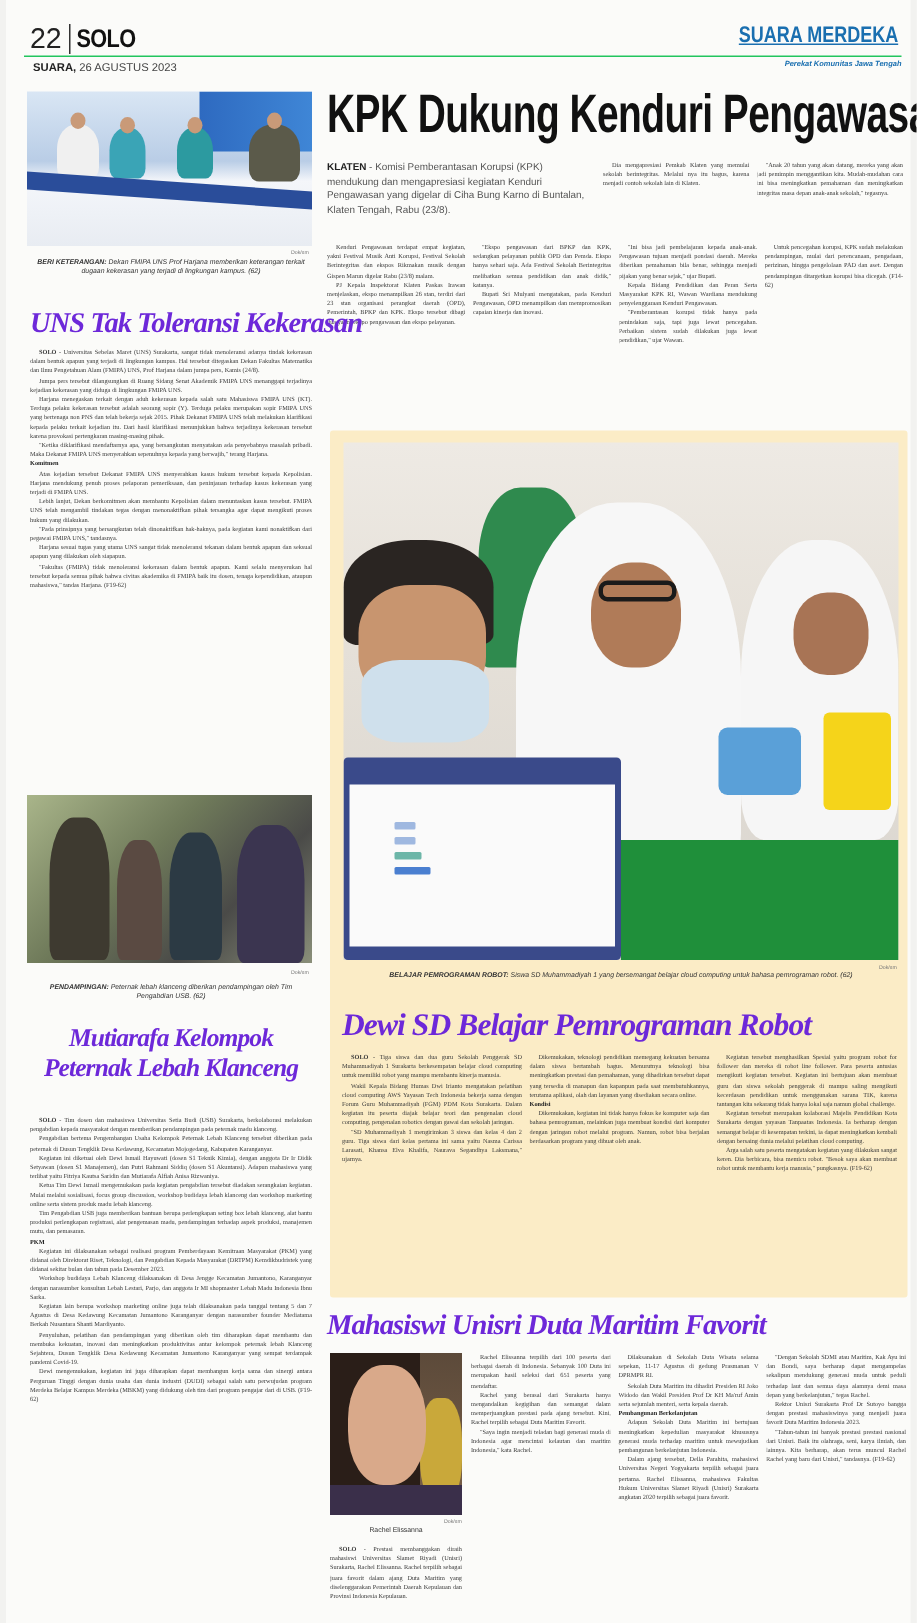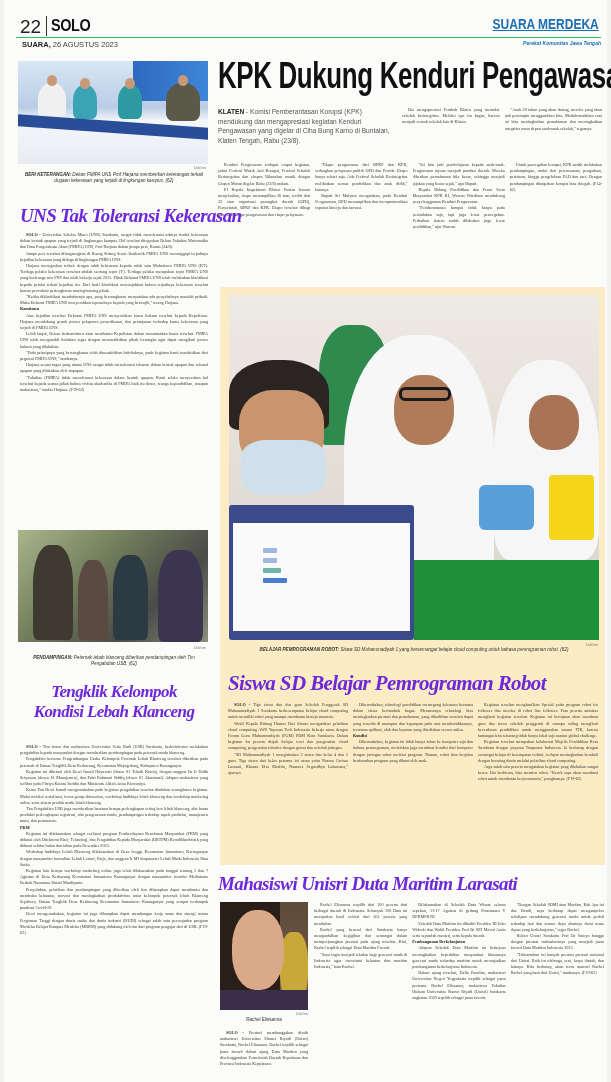--- a/index.html
+++ b/index.html
@@ -175,21 +175,21 @@
         <div class="blk" style="left:30px;top:35px;width:14px;background:#9fb8e0;"></div>
         <div class="blk" style="left:30px;top:45px;width:18px;background:#6cb6a8;"></div>
         <div class="blk" style="left:30px;top:55px;width:24px;background:#4a7fd0;"></div>
       </div>
     </div>
   </div>
   <div class="credit" style="left:582px; top:643px;">Dok/sm</div>
   <div class="caption" style="left:225px; top:647px; width:370px;">
     <b>BELAJAR PEMROGRAMAN ROBOT:</b><span> Siswa SD Muhammadiyah 1 yang bersemangat belajar cloud computing untuk bahasa pemrograman robot. (62)</span>
   </div>
-  <div class="hl-serif" style="left:224px; top:670px; font-size:21px; line-height:26px; white-space:nowrap;">Siswa SD Belajar Pemrograman Robot</div>
+  <div class="hl-serif" style="left:224px; top:670px; font-size:21px; line-height:26px; white-space:nowrap;">Dewi SD Belajar Pemrograman Robot</div>
   <div class="cols" style="left:224px; top:702px; width:370px; height:150px;">
     <div class="col">
       <p><span class="dl">SOLO</span><span> - Tiga siswa dan dua guru Sekolah Penggerak SD Muhammadiyah 1 Surakarta berkesempatan belajar cloud computing untuk memiliki robot yang mampu membantu kinerja manusia.</span></p>
       <p>Wakil Kepala Bidang Humas Dwi Irianto mengatakan pelatihan cloud computing AWS Yayasan Tech Indonesia bekerja sama dengan Forum Guru Muhammadiyah (FGM) PDM Kota Surakarta. Dalam kegiatan itu peserta diajak belajar teori dan pengenalan cloud computing, pengenalan robotics dengan gawai dan sekolah jaringan.</p>
       <p>"SD Muhammadiyah 1 mengirimkan 3 siswa dan kelas 4 dan 2 guru. Tiga siswa dari kelas pertama ini sama yaitu Nasma Carissa Larasati, Khansa Elva Khalifa, Naurava Segandhya Laksmana," ujarnya.</p>
     </div>
     <div class="col">
       <p>Dikemukakan, teknologi pendidikan memegang kekuatan bersama dalam siswa bertambah bagus. Menurutnya teknologi bisa meningkatkan prestasi dan pemahaman, yang dihadirkan tersebut dapat yang tersedia di manapun dan kapanpun pada saat membutuhkannya, terutama aplikasi, olah dan layanan yang disediakan secara online.</p>
       <p class="sub">Kondisi</p>
       <p>Dikemukakan, kegiatan ini tidak hanya fokus ke komputer saja dan bahasa pemrograman, melainkan juga membuat kondisi dari komputer dengan jaringan robot melalui program. Namun, robot bisa berjalan berdasarkan program yang dibuat oleh anak.</p>
@@ -205,40 +205,40 @@
     <div class="fig" style="left:15px;top:15px;width:40px;height:95px;background:#3e3a30;"></div>
     <div class="fig" style="left:60px;top:30px;width:30px;height:80px;background:#5a4a42;"></div>
     <div class="fig" style="left:95px;top:25px;width:35px;height:85px;background:#2c3a44;"></div>
     <div class="fig" style="left:140px;top:20px;width:45px;height:92px;background:#3b3550;"></div>
   </div>
   <div class="credit" style="left:190px; top:646px;">Dok/sm</div>
   <div class="caption" style="left:18px; top:655px; width:184px;">
     <b>PENDAMPINGAN:</b><span> Peternak lebah klanceng diberikan pendampingan oleh Tim Pengabdian USB. (62)</span>
   </div>
   <div class="hl-serif" style="left:14px; top:682px; width:192px; font-size:17px; line-height:20px; text-align:center;">
-    <div>Tengklik Kelompok</div>
-    <div>Kondisi Lebah Klanceng</div>
+    <div>Mutiarafa Kelompok</div>
+    <div>Peternak Lebah Klanceng</div>
   </div>
   <div class="cols" style="left:16px; top:744px; width:188px; height:330px;">
     <div class="col">
       <p><span class="dl">SOLO</span><span> - Tim dosen dan mahasiswa Universitas Setia Budi (USB) Surakarta, berkolaborasi melakukan pengabdian kepada masyarakat dengan memberikan pendampingan pada peternak madu klanceng.</span></p>
       <p>Pengabdian bertema Pengembangan Usaha Kelompok Peternak Lebah Klanceng tersebut diberikan pada peternak di Dusun Tengklik Desa Kedawung, Kecamatan Mojogedang, Kabupaten Karanganyar.</p>
       <p>Kegiatan ini diketuai oleh Dewi Ismail Hayuwati (dosen S1 Teknik Kimia), dengan anggota Dr Ir Didik Setyawan (dosen S1 Manajemen), dan Putri Rahmani Siddiq (dosen S1 Akuntansi). Adapun mahasiswa yang terlibat yaitu Fitriya Kautsa Saridin dan Mutiarafa Alfiah Anisa Rizwaniya.</p>
       <p>Ketua Tim Dewi Ismail mengemukakan pada kegiatan pengabdian tersebut diadakan serangkaian kegiatan. Mulai melalui sosialisasi, focus group discussion, workshop budidaya lebah klanceng dan workshop marketing online serta sistem produk madu lebah klanceng.</p>
       <p>Tim Pengabdian USB juga memberikan bantuan berupa perlengkapan seting box lebah klanceng, alat bantu produksi perlengkapan registrasi, alat pengemasan madu, pendampingan terhadap aspek produksi, manajemen mutu, dan pemasaran.</p>
       <p class="sub">PKM</p>
       <p>Kegiatan ini dilaksanakan sebagai realisasi program Pemberdayaan Kemitraan Masyarakat (PKM) yang didanai oleh Direktorat Riset, Teknologi, dan Pengabdian Kepada Masyarakat (DRTPM) Kemdikbudristek yang didanai sekitar bulan dan tahun pada Desember 2023.</p>
       <p>Workshop budidaya Lebah Klanceng dilaksanakan di Desa Jengge Kecamatan Jumantono, Karanganyar dengan narasumber konsultan Lebah Lestari, Parjo, dan anggota Ir MI shopmaster Lebah Madu Indonesia Ibnu Sarka.</p>
       <p>Kegiatan lain berupa workshop marketing online juga telah dilaksanakan pada tanggal tentang 5 dan 7 Agustus di Desa Kedawung Kecamatan Jumantono Karanganyar dengan narasumber founder Mediatama Berkah Nusantara Shanti Mardiyanto.</p>
       <p>Penyuluhan, pelatihan dan pendampingan yang diberikan oleh tim diharapkan dapat membantu dan membuka kekuatan, inovasi dan meningkatkan produktivitas antar kelompok peternak lebah Klanceng Sejahtera, Dusun Tengklik Desa Kedawung Kecamatan Jumantono Karanganyar yang sempat terdampak pandemi Covid-19.</p>
       <p>Dewi mengemukakan, kegiatan ini juga diharapkan dapat membangun kerja sama dan sinergi antara Perguruan Tinggi dengan dunia usaha dan dunia industri (DUDI) sebagai salah satu perwujudan program Merdeka Belajar Kampus Merdeka (MBKM) yang didukung oleh tim dari program pengajar dari di USB. (F19-62)</p>
     </div>
   </div>
 
-  <div class="hl-serif" style="left:214px; top:873px; font-size:19px; line-height:22px; white-space:nowrap;">Mahasiswi Unisri Duta Maritim Larasati</div>
+  <div class="hl-serif" style="left:214px; top:873px; font-size:19px; line-height:22px; white-space:nowrap;">Mahasiswi Unisri Duta Maritim Favorit</div>
   <div class="photo ph-rachel">
     <div class="hair"></div>
     <div class="yellow"></div>
     <div class="face"></div>
     <div class="shirt"></div>
   </div>
   <div class="credit" style="left:292px; top:1012px;">Dok/sm</div>
   <div class="caption" style="left:216px; top:1017px; width:88px; font-style:normal;">Rachel Elissanna</div>
   <div class="cols" style="left:216px; top:1030px; width:88px; height:50px;">
     <div class="col">

